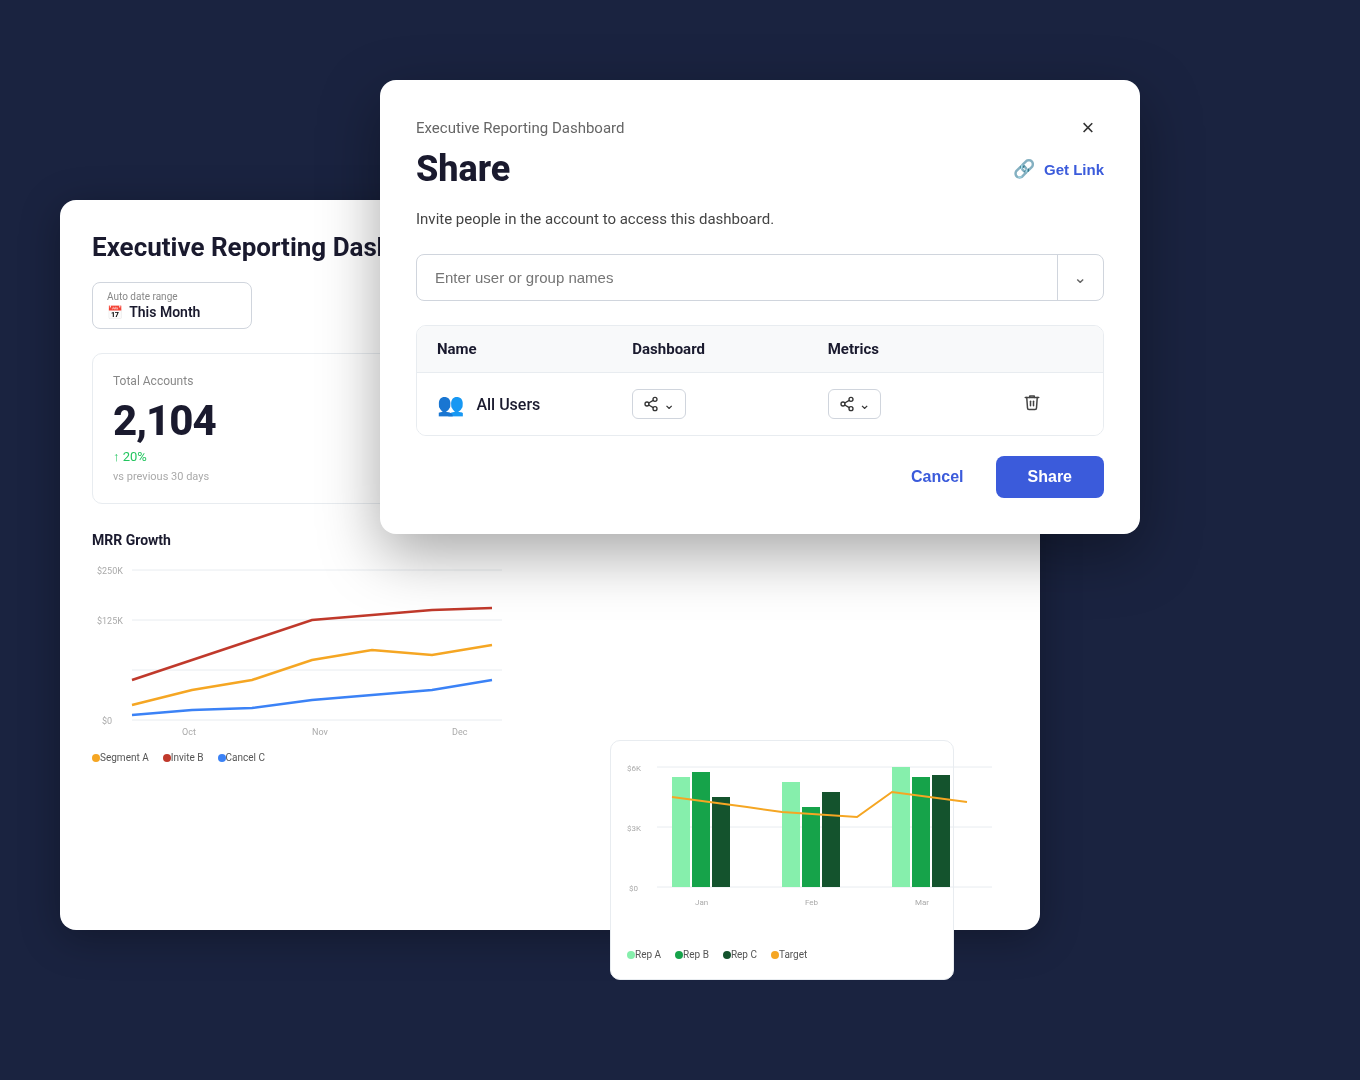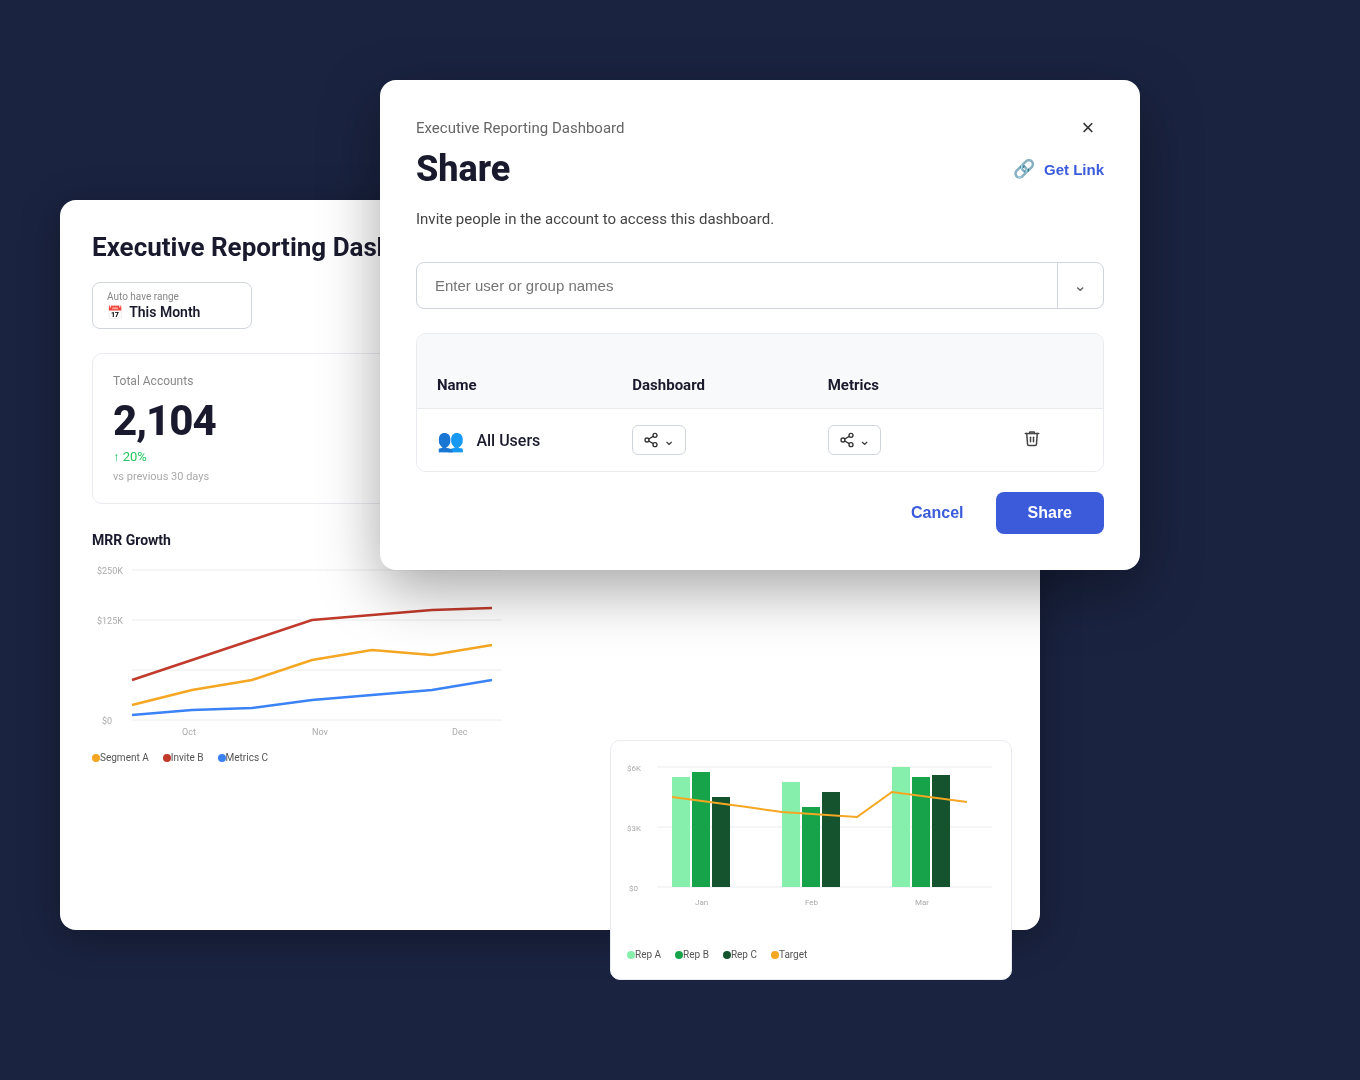--- a/index.html
+++ b/index.html
@@ -199,21 +199,21 @@
       cursor: pointer;
     }
 
     .link-icon {
       font-size: 18px;
     }
 
     .modal-invite-text {
       font-size: 15px;
       color: #444;
-      margin-bottom: 34px;
+      margin-bottom: 26px;
     }
 
     
     .search-input-row {
       display: flex;
       border: 1.5px solid #d0d5dd;
       border-radius: 8px;
       overflow: hidden;
       margin-bottom: 24px;
       background: #fff;
@@ -252,21 +252,20 @@
       grid-template-columns: 1fr 1fr 1fr 60px;
       padding: 14px 20px;
       background: #f8f9fa;
       border-bottom: 1.5px solid #e8ecf0;
     }
 
     .access-table-header-cell {
       font-size: 15px;
       font-weight: 700;
       color: #1a1a2e;
-      margin-top: 28px;
     }
 
     .access-table-row {
       display: grid;
       grid-template-columns: 1fr 1fr 1fr 60px;
       padding: 16px 20px;
       align-items: center;
       background: #fff;
     }
 
@@ -378,21 +377,21 @@
     }
   </style>
 </head>
 <body>
 
 <div class="bg-dashboard">
   <div class="bg-dashboard-title">Executive Reporting Dashboard</div>
 
   <div class="bg-filters">
     <div class="bg-filter-box">
-      <span class="bg-filter-label">Auto have range</span>
+      <span class="bg-filter-label">Auto date range</span>
       <div class="bg-filter-value">
         <span class="cal-icon">📅</span>
         <span>This Month</span>
       </div>
     </div>
   </div>
 
   <div class="bg-metrics">
     <div class="bg-metric-card">
       <div class="bg-metric-label">Total Accounts</div>
@@ -435,28 +434,28 @@
         <div class="legend-item">
           <div class="legend-dot" style="background:#f5a623;"></div>
           <span>Segment A</span>
         </div>
         <div class="legend-item">
           <div class="legend-dot" style="background:#c0392b;"></div>
           <span>Invite B</span>
         </div>
         <div class="legend-item">
           <div class="legend-dot" style="background:#3b82f6;"></div>
-          <span>Metrics C</span>
+          <span>Cancel C</span>
         </div>
       </div>
     </div>
   </div>
 </div>
 
-<div class="bg-chart2" style="position:absolute; left:610px; top:740px; width:402px; height:240px; background:#fff; border-radius:10px; padding:16px; border:1.5px solid #e8ecf0; z-index:1;">
+<div class="bg-chart2" style="position:absolute; left:610px; top:740px; width:344px; height:240px; background:#fff; border-radius:10px; padding:16px; border:1.5px solid #e8ecf0; z-index:1;">
   <svg width="370" height="180" viewBox="0 0 370 180">
 
     <line x1="30" y1="10" x2="365" y2="10" stroke="#e8ecf0" stroke-width="1"></line>
     <line x1="30" y1="70" x2="365" y2="70" stroke="#e8ecf0" stroke-width="1"></line>
     <line x1="30" y1="130" x2="365" y2="130" stroke="#e8ecf0" stroke-width="1"></line>
 
     <text x="0" y="14" font-size="8" fill="#aaa">$6K</text>
     <text x="0" y="74" font-size="8" fill="#aaa">$3K</text>
     <text x="2" y="134" font-size="8" fill="#aaa">$0</text>
 

